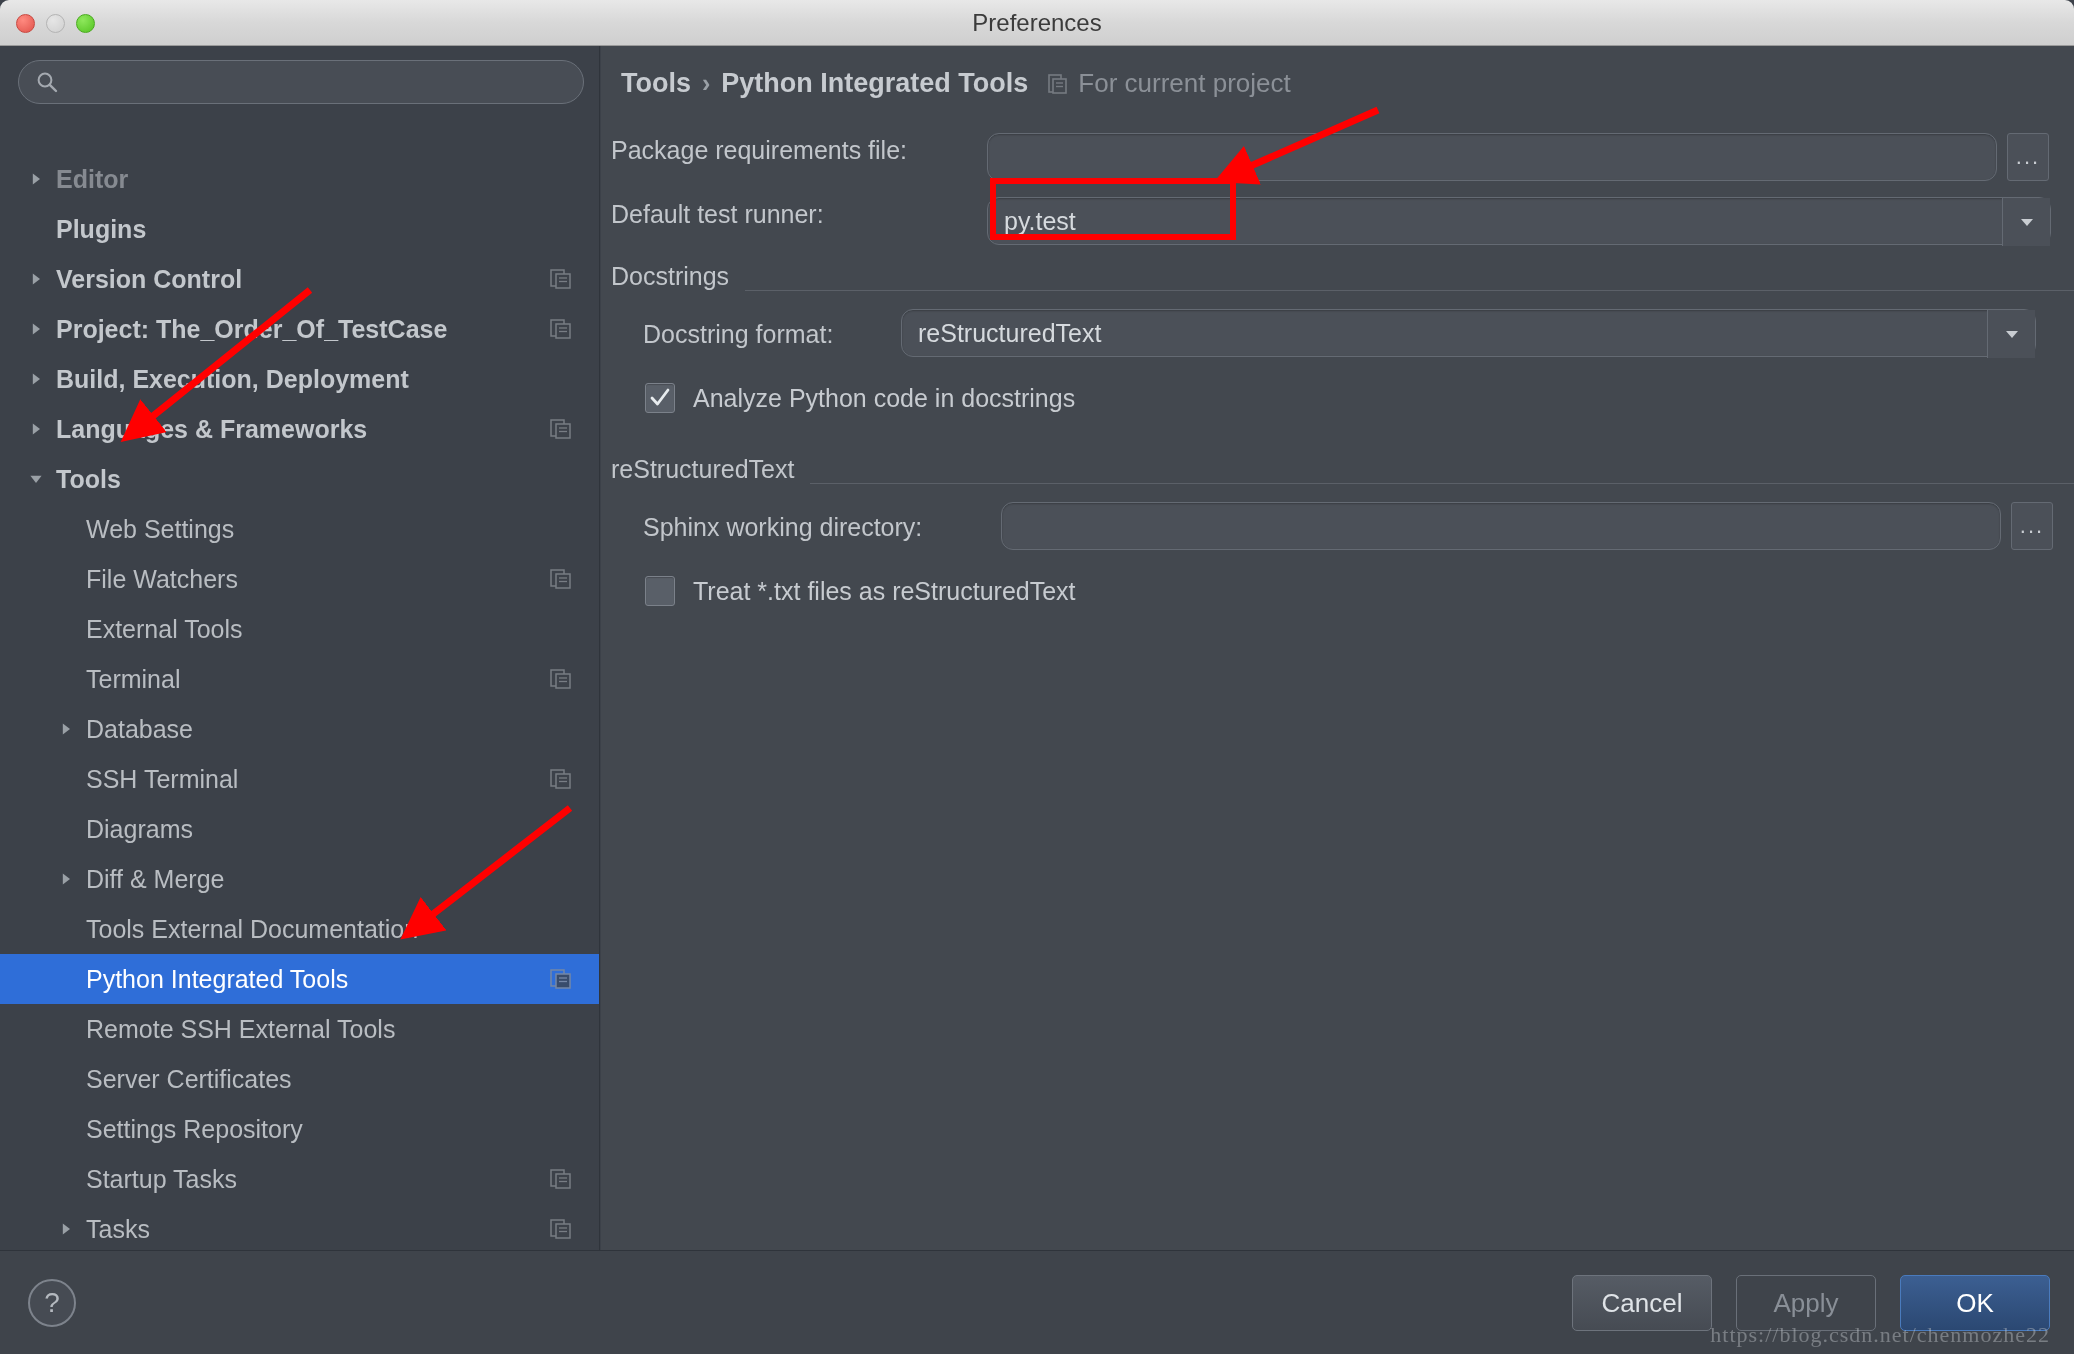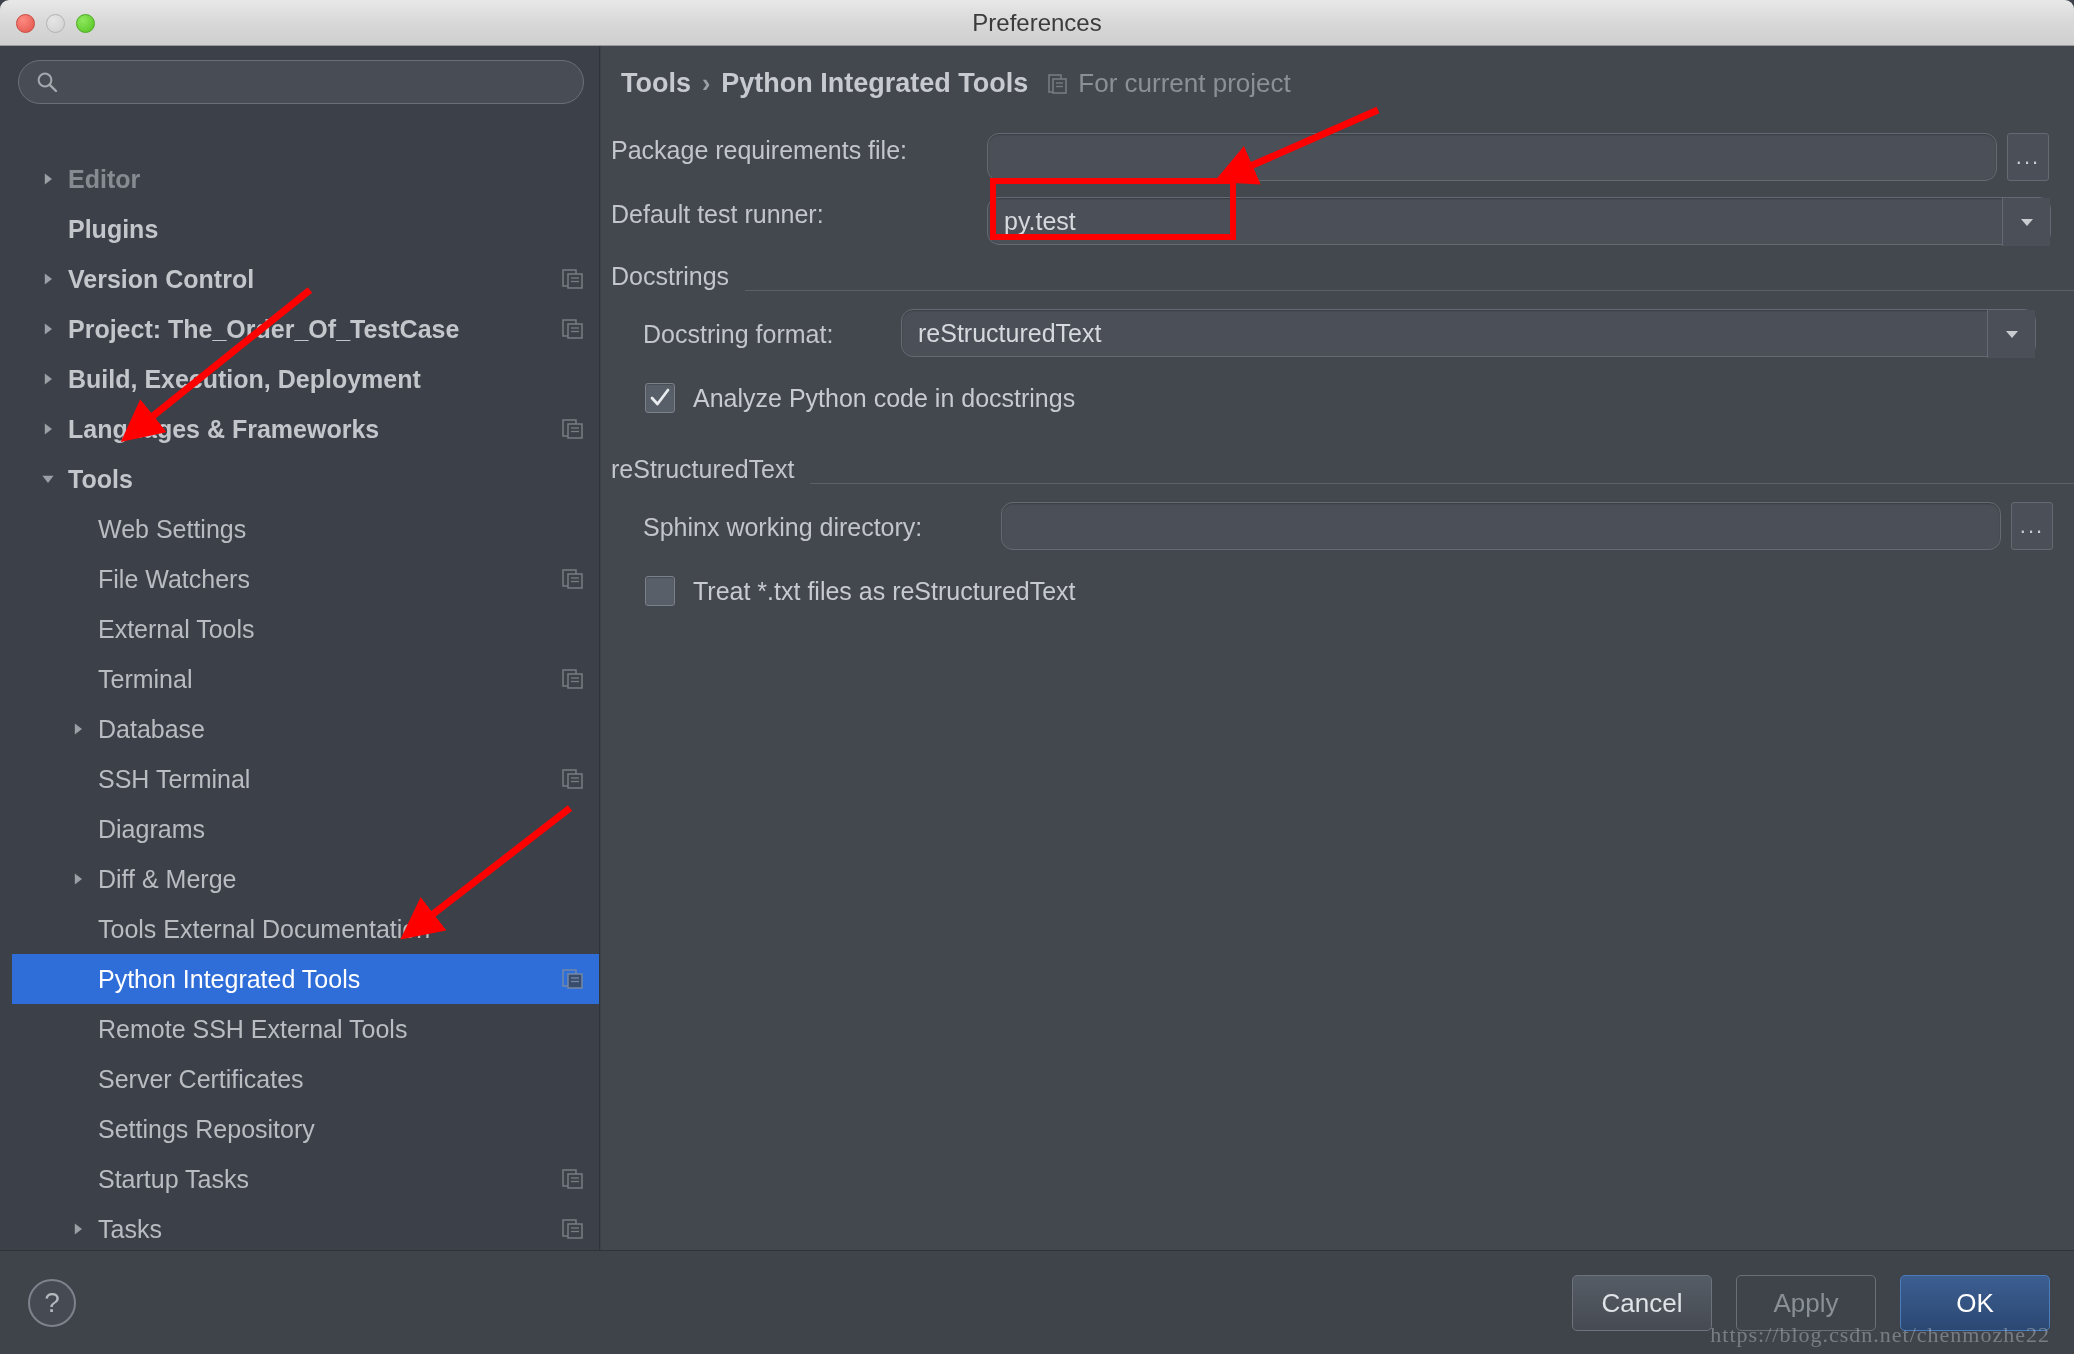--- a/index.html
+++ b/index.html
@@ -42,21 +42,21 @@
     background: #484d55; border: 1px solid #6a7079; border-radius: 22px;
     display: flex; align-items: center; padding-left: 16px;
   }
   .search-icon { width: 24px; height: 24px; flex: 0 0 auto; opacity: .85; }
   .search-input {
     flex: 1; background: transparent; border: none; outline: none;
     color: #d2d6da; font-size: 20px; font-family: "Liberation Sans", sans-serif;
     padding-left: 10px; padding-right: 14px;
   }
 
-  .tree { position: absolute; left: 12px; top: 108px; width: 600px; height: 1096px; }
+  .tree { position: absolute; left: 0; top: 108px; width: 600px; height: 1096px; }
   .tree-row {
     position: relative; height: 50px; display: flex; align-items: center;
     padding-left: 26px; cursor: default;
   }
   .tree-row.selected { background: #2f6ed8; }
   .arrow {
     width: 20px; flex: 0 0 20px; margin-right: 10px;
     display: flex; align-items: center; justify-content: center;
   }
   .arrow svg { display: block; }

